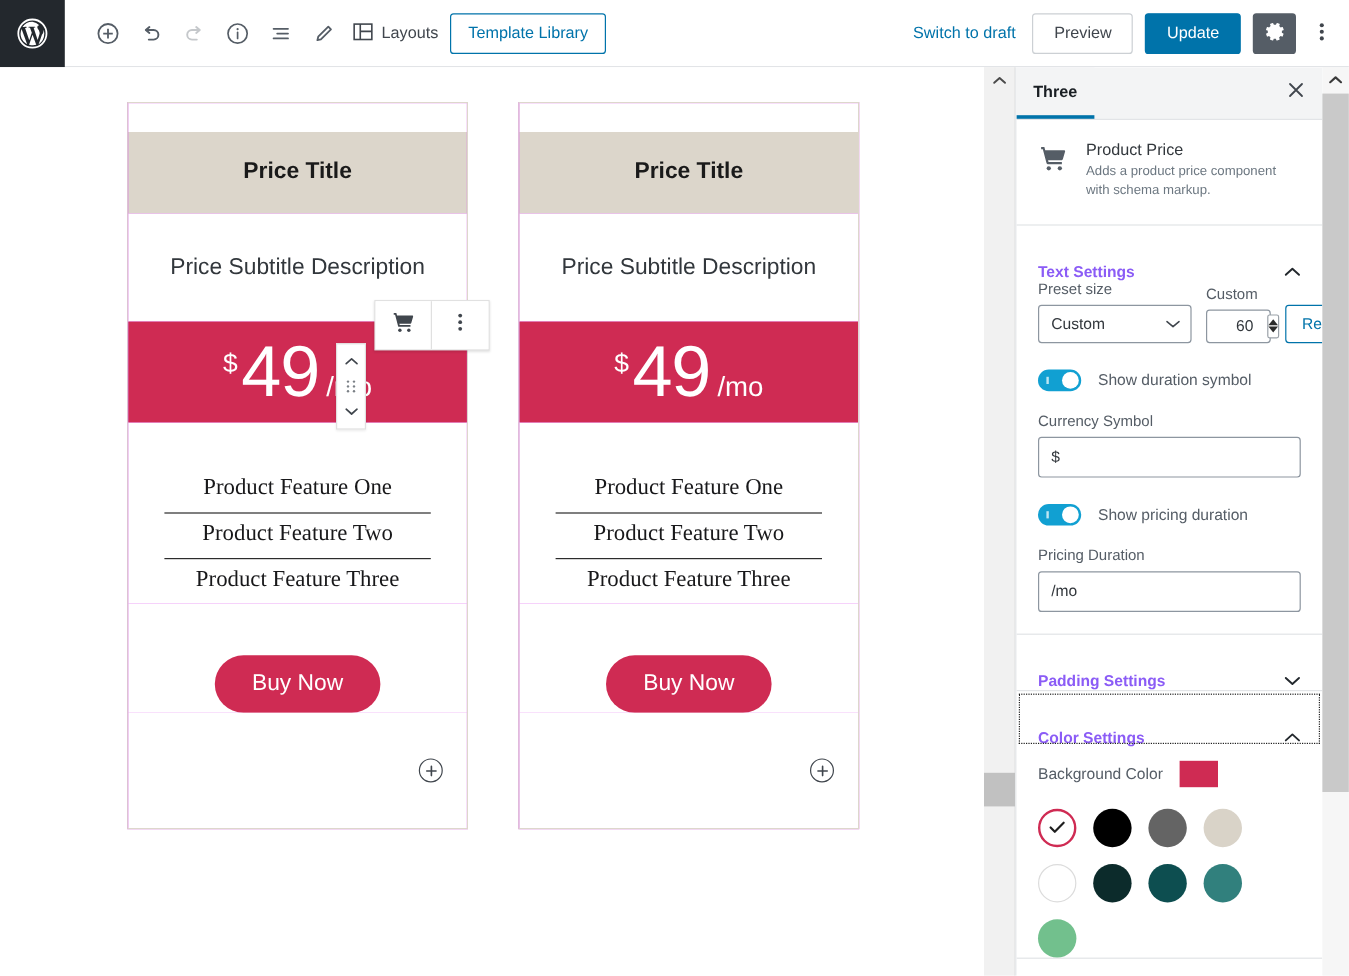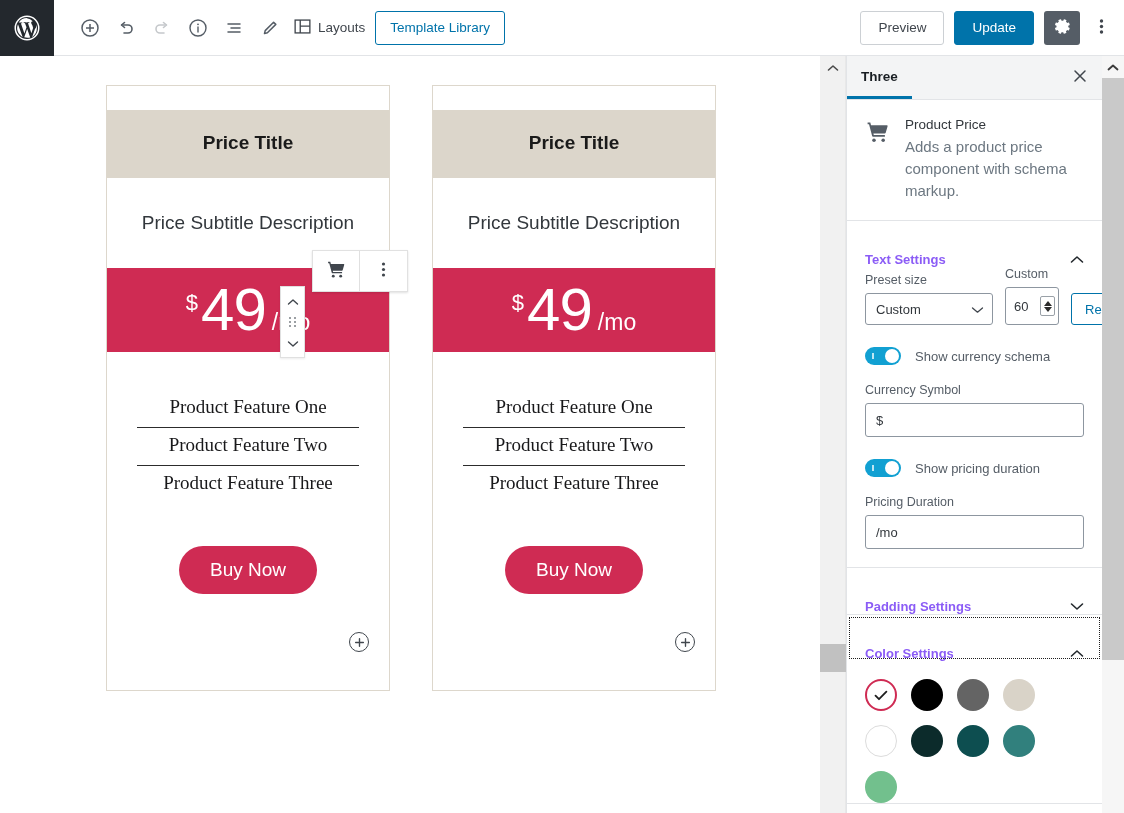--- a/index.html
+++ b/index.html
@@ -278,21 +278,21 @@
     cursor: pointer; color: #40464d;
   }
 
   .block-card {
     display: flex; gap: 14px;
     padding: 17px 18px 19px 18px;
     border-bottom: 1px solid #e2e4e7;
   }
   .block-card .bc-icon { color: #555d66; flex: 0 0 auto; padding-top: 2px; }
   .block-card .bc-title { font-size: 13.5px; color: #32373c; margin-bottom: 4px; }
-  .block-card .bc-desc { font-size: 15px; color: #6c7781; line-height: 1.45; }
+  .block-card .bc-desc { font-size: 11px; color: #6c7781; line-height: 1.45; }
 
   .panel {
     border-bottom: 1px solid #e2e4e7;
   }
   .panel-head {
     height: 46px;
     display: flex; align-items: flex-end; justify-content: space-between;
     padding: 0 18px;
     font-size: 13px; font-weight: bold; color: #8b5cf6;
     cursor: pointer;
@@ -314,25 +314,25 @@
     border: 1px solid #8d96a0; border-radius: 3px;
     background: #fff;
     display: flex; align-items: center;
     padding: 0 10px;
     font-size: 13px; color: #32373c;
     cursor: pointer;
   }
   .select-box .chev { position: absolute; right: 8px; color: #40464d; }
 
   .num-box {
-    width: 54px; height: 38px;
+    width: 54px; height: 28px;
     border: 1px solid #8d96a0; border-radius: 3px;
     background: #fff;
     display: flex; align-items: center;
-    padding-left: 8px; gap: 4px;
+    padding-left: 24px; gap: 4px;
     font-size: 13px; color: #32373c;
   }
   .num-box input {
     width: 22px; border: none; outline: none; font-size: 13px;
     color: #32373c; font-family: "Liberation Sans", sans-serif;
     background: transparent;
   }
   .spinner {
     width: 15px; height: 20px;
     border: 1px solid #9aa1a8; border-radius: 2px;
@@ -478,20 +478,21 @@
         <rect x="1.2" y="2.2" width="15.6" height="13.6"></rect>
         <path d="M6.6 2.2v13.6M6.6 8.6h10.2"></path>
       </svg>
     </span>
     <span>Layouts</span>
   </button>
 
   <button class="template-library-btn">Template Library</button>
 
   <div class="topbar-right">
+    <button class="switch-draft">Switch to draft</button>
     <button class="preview-btn">Preview</button>
     <button class="update-btn">Update</button>
     <button class="gear-btn">
       <span>
         <svg width="19" height="19" viewBox="0 0 20 20" fill="#ffffff">
           <path d="M10 6.6a3.4 3.4 0 100 6.8 3.4 3.4 0 000-6.8zm0 5.2a1.8 1.8 0 110-3.6 1.8 1.8 0 010 3.6z"></path>
           <path d="M17.3 11.4l-1.3-.5c.05-.3.07-.6.07-.9s-.02-.6-.07-.9l1.3-.5a.5.5 0 00.28-.63l-.7-1.9a.5.5 0 00-.63-.3l-1.3.48a6.7 6.7 0 00-1.28-1.28l.48-1.3a.5.5 0 00-.3-.63l-1.9-.7a.5.5 0 00-.63.28l-.5 1.3a6.8 6.8 0 00-1.8 0l-.5-1.3a.5.5 0 00-.63-.28l-1.9.7a.5.5 0 00-.3.63l.48 1.3A6.7 6.7 0 004.8 6.25l-1.3-.48a.5.5 0 00-.63.3l-.7 1.9a.5.5 0 00.28.63l1.3.5c-.05.3-.07.6-.07.9s.02.6.07.9l-1.3.5a.5.5 0 00-.28.63l.7 1.9a.5.5 0 00.63.3l1.3-.48c.37.49.8.92 1.28 1.28l-.48 1.3a.5.5 0 00.3.63l1.9.7a.5.5 0 00.63-.28l.5-1.3a6.8 6.8 0 001.8 0l.5 1.3a.5.5 0 00.63.28l1.9-.7a.5.5 0 00.3-.63l-.48-1.3c.49-.36.92-.79 1.28-1.28l1.3.48a.5.5 0 00.63-.3l.7-1.9a.5.5 0 00-.28-.63z"></path>
         </svg>
       </span>
     </button>
@@ -692,21 +693,21 @@
           </div>
         </div>
         <button class="reset-btn">Reset</button>
       </div>
 
       <div class="toggle-row">
         <div class="toggle">
           <span class="bar"></span>
           <span class="knob"></span>
         </div>
-        <span class="toggle-label">Show currency schema</span>
+        <span class="toggle-label">Show duration symbol</span>
       </div>
 
       <div class="field-block">
         <label class="field-label">Currency Symbol</label>
         <input class="text-field" type="text" value="$" style="">
       </div>
 
       <div class="toggle-row">
         <div class="toggle">
           <span class="bar"></span>
@@ -736,20 +737,24 @@
   <div class="panel">
     <div class="panel-head focused">
       <span>Color Settings</span>
       <span>
         <svg width="14" height="9" viewBox="0 0 14 9" fill="none" stroke="#23282d" stroke-width="1.6" stroke-linecap="round" stroke-linejoin="round">
             <path d="M1.5 7L7 2l5.5 5"></path>
           </svg>
       </span>
     </div>
 
+    <div class="bg-color-row">
+      <span class="bg-color-label">Background Color</span>
+      <span class="bg-swatch"></span>
+    </div>
 
     <div class="swatches">
       <div class="sw selected">
         <svg width="14" height="11" viewBox="0 0 14 11" fill="none" stroke="#1e1e1e" stroke-width="1.8" stroke-linecap="round" stroke-linejoin="round">
             <path d="M1.5 5.6L5 9.2 12.4 1.6"></path>
           </svg>
       </div>
       <div class="sw" style="background:#000000"></div>
       <div class="sw" style="background:#646464"></div>
       <div class="sw" style="background:#d9d3c8"></div>

